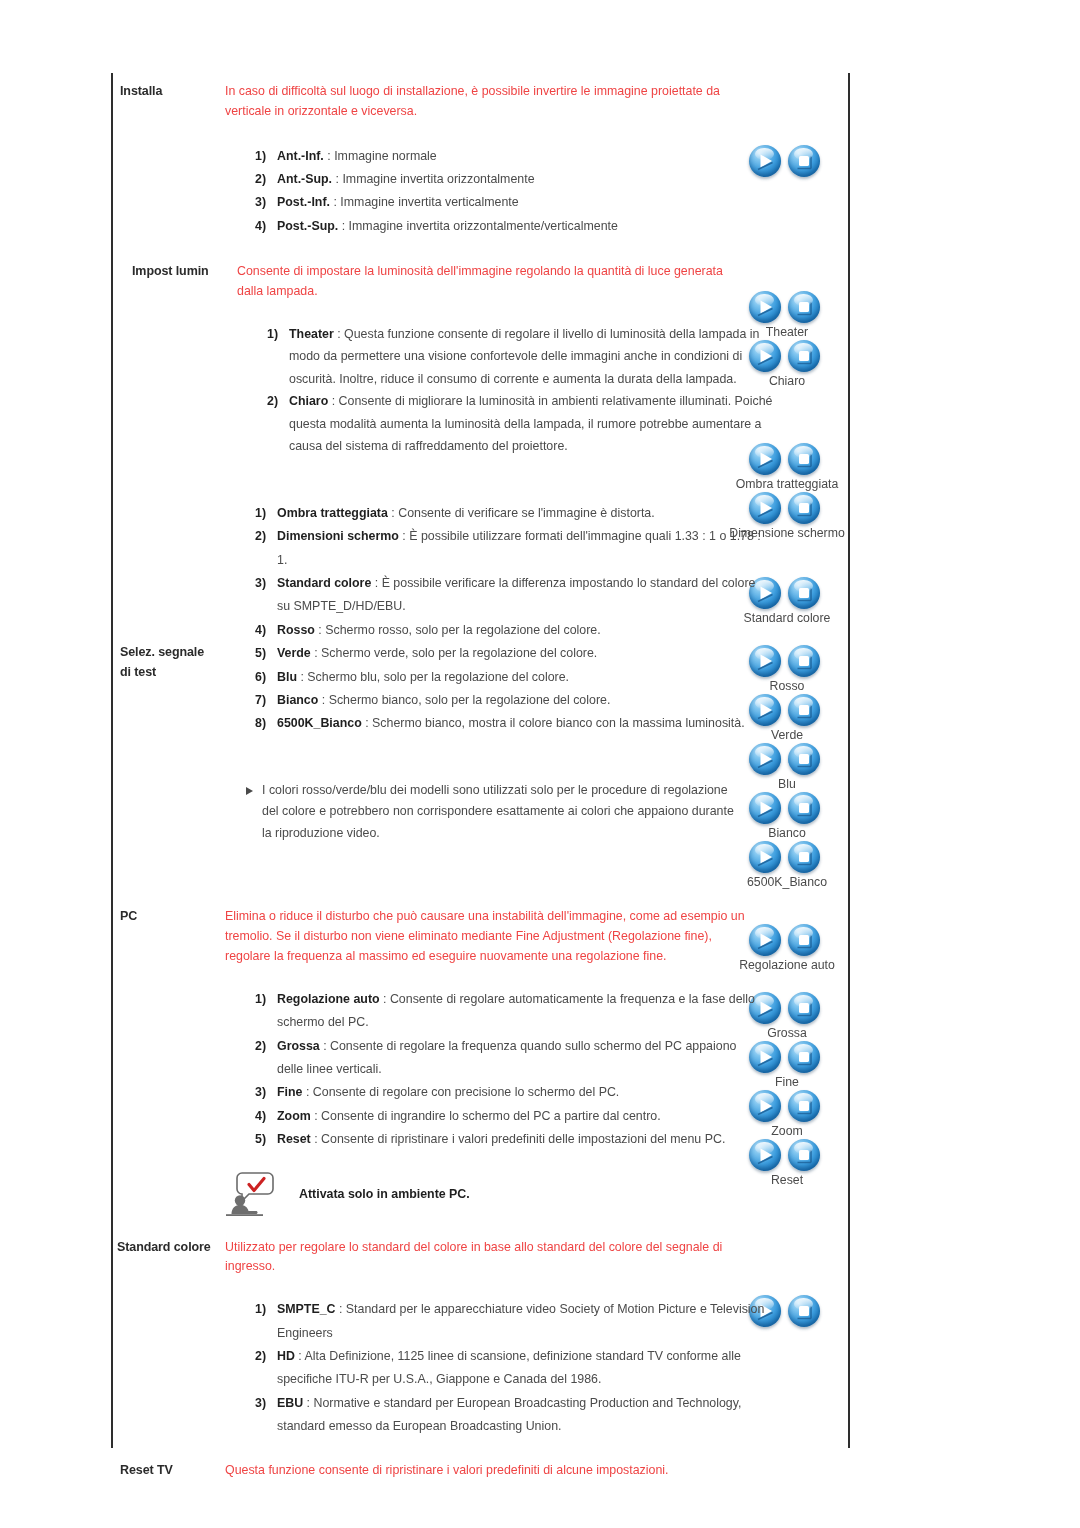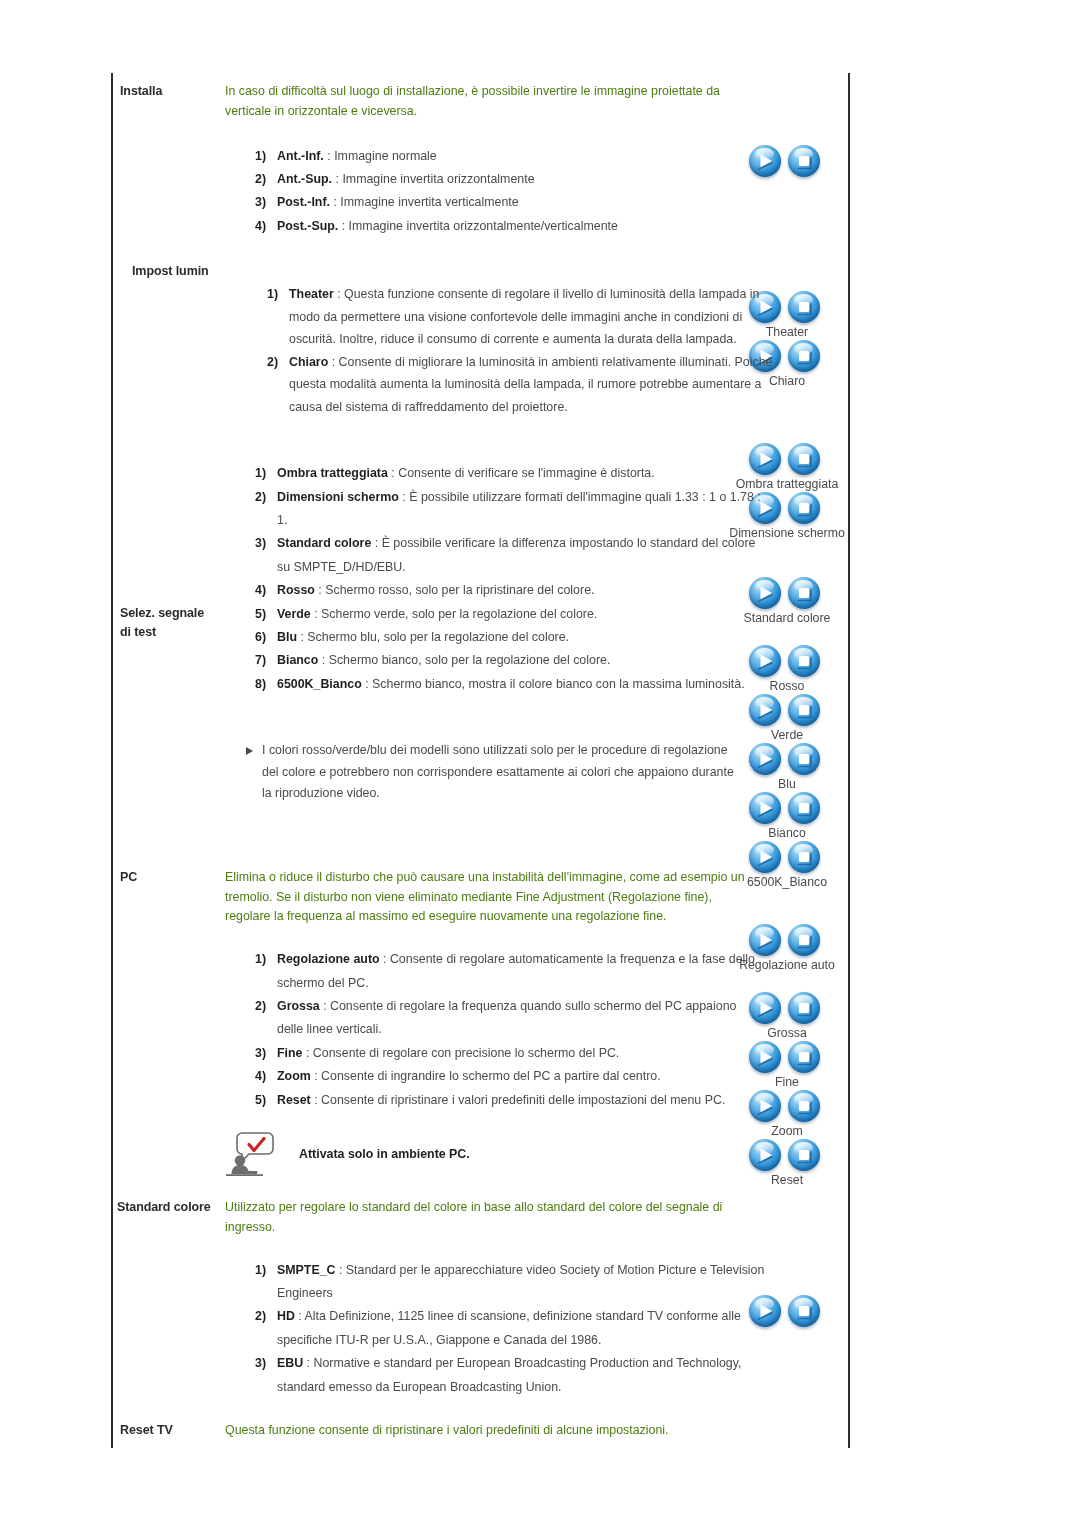--- a/index.html
+++ b/index.html
@@ -50,21 +50,21 @@
     line-height: 19.5px;
     letter-spacing: -0.1px;
   }
   .body-col {
     flex: 1 1 auto;
     padding-right: 5px;
   }
   .para {
     font-size: 12.4px;
     line-height: 19.8px;
-    color: #4d7c0f;
+    color: #ef4444;
     max-width: 515px;
   }
   .para.narrow { max-width: 520px; }
 
   
   ol.nums {
     list-style: none;
     margin: 0;
     padding: 0 0 0 30px;
   }
@@ -497,20 +497,21 @@
           <span class="num">4)</span>
           <b>Post.-Sup.</b><span> : </span><span>Immagine invertita orizzontalmente/verticalmente</span>
         </li>
       </ol>
     </div>
   </div>
 
   <div class="row" style="margin-top:24px;padding-left:12px;">
     <div class="term">Impost lumin</div>
     <div class="body-col">
+      <div class="para">Consente di impostare la luminosità dell'immagine regolando la quantità di luce generata dalla lampada.</div>
       <ol class="nums" style="margin-top:21px;">
         <li style="line-height:22.5px;">
           <span class="num">1)</span>
           <b>Theater</b><span> : </span><span>Questa funzione consente di regolare il livello di luminosità della lampada in modo da permettere una visione confortevole delle immagini anche in condizioni di oscurità. Inoltre, riduce il consumo di corrente e aumenta la durata della lampada.</span>
         </li>
         <li style="line-height:22.5px;">
           <span class="num">2)</span>
           <b>Chiaro</b><span> : </span><span>Consente di migliorare la luminosità in ambienti relativamente illuminati. Poiché questa modalità aumenta la luminosità della lampada, il rumore potrebbe aumentare a causa del sistema di raffreddamento del proiettore.</span>
         </li>
       </ol>
@@ -531,21 +532,21 @@
         <li>
           <span class="num">2)</span>
           <b>Dimensioni schermo</b><span> : </span><span>È possibile utilizzare formati dell'immagine quali 1.33 : 1 o 1.78 : 1.</span>
         </li>
         <li>
           <span class="num">3)</span>
           <b>Standard colore</b><span> : </span><span>È possibile verificare la differenza impostando lo standard del colore su SMPTE_D/HD/EBU.</span>
         </li>
         <li>
           <span class="num">4)</span>
-          <b>Rosso</b><span> : </span><span>Schermo rosso, solo per la ripristinare del colore.</span>
+          <b>Rosso</b><span> : </span><span>Schermo rosso, solo per la regolazione del colore.</span>
         </li>
         <li>
           <span class="num">5)</span>
           <b>Verde</b><span> : </span><span>Schermo verde, solo per la regolazione del colore.</span>
         </li>
         <li>
           <span class="num">6)</span>
           <b>Blu</b><span> : </span><span>Schermo blu, solo per la regolazione del colore.</span>
         </li>
         <li>

